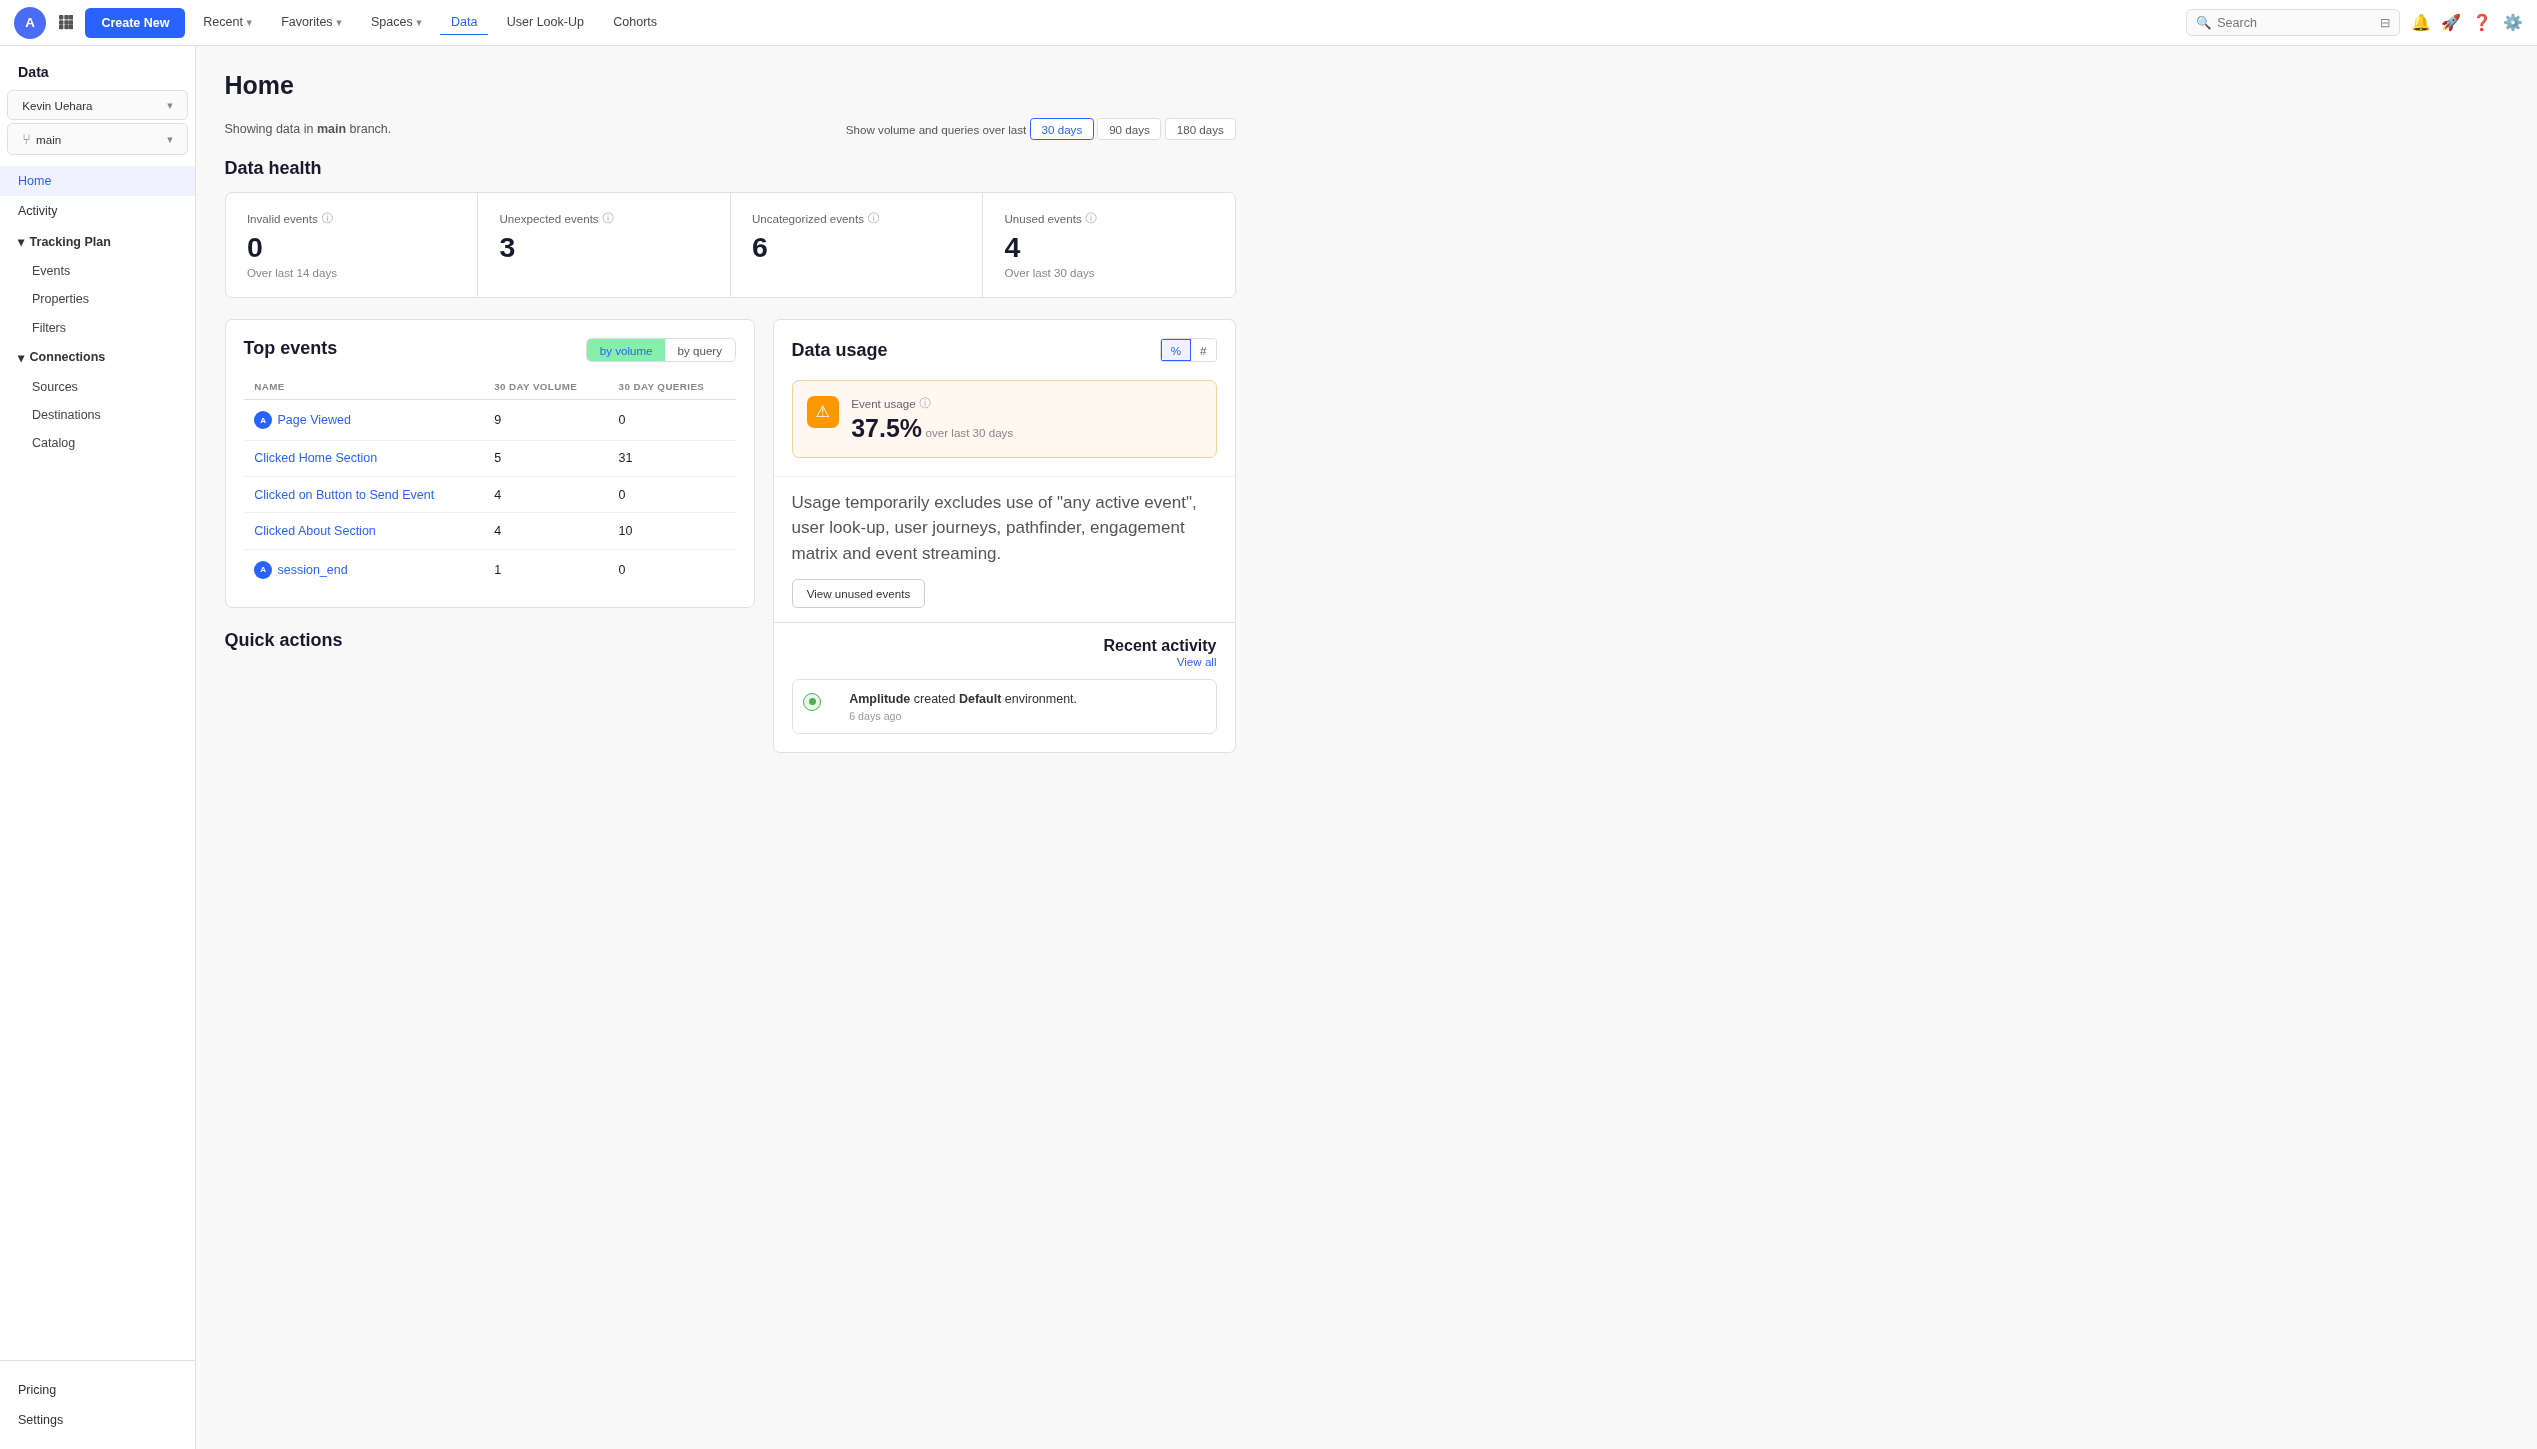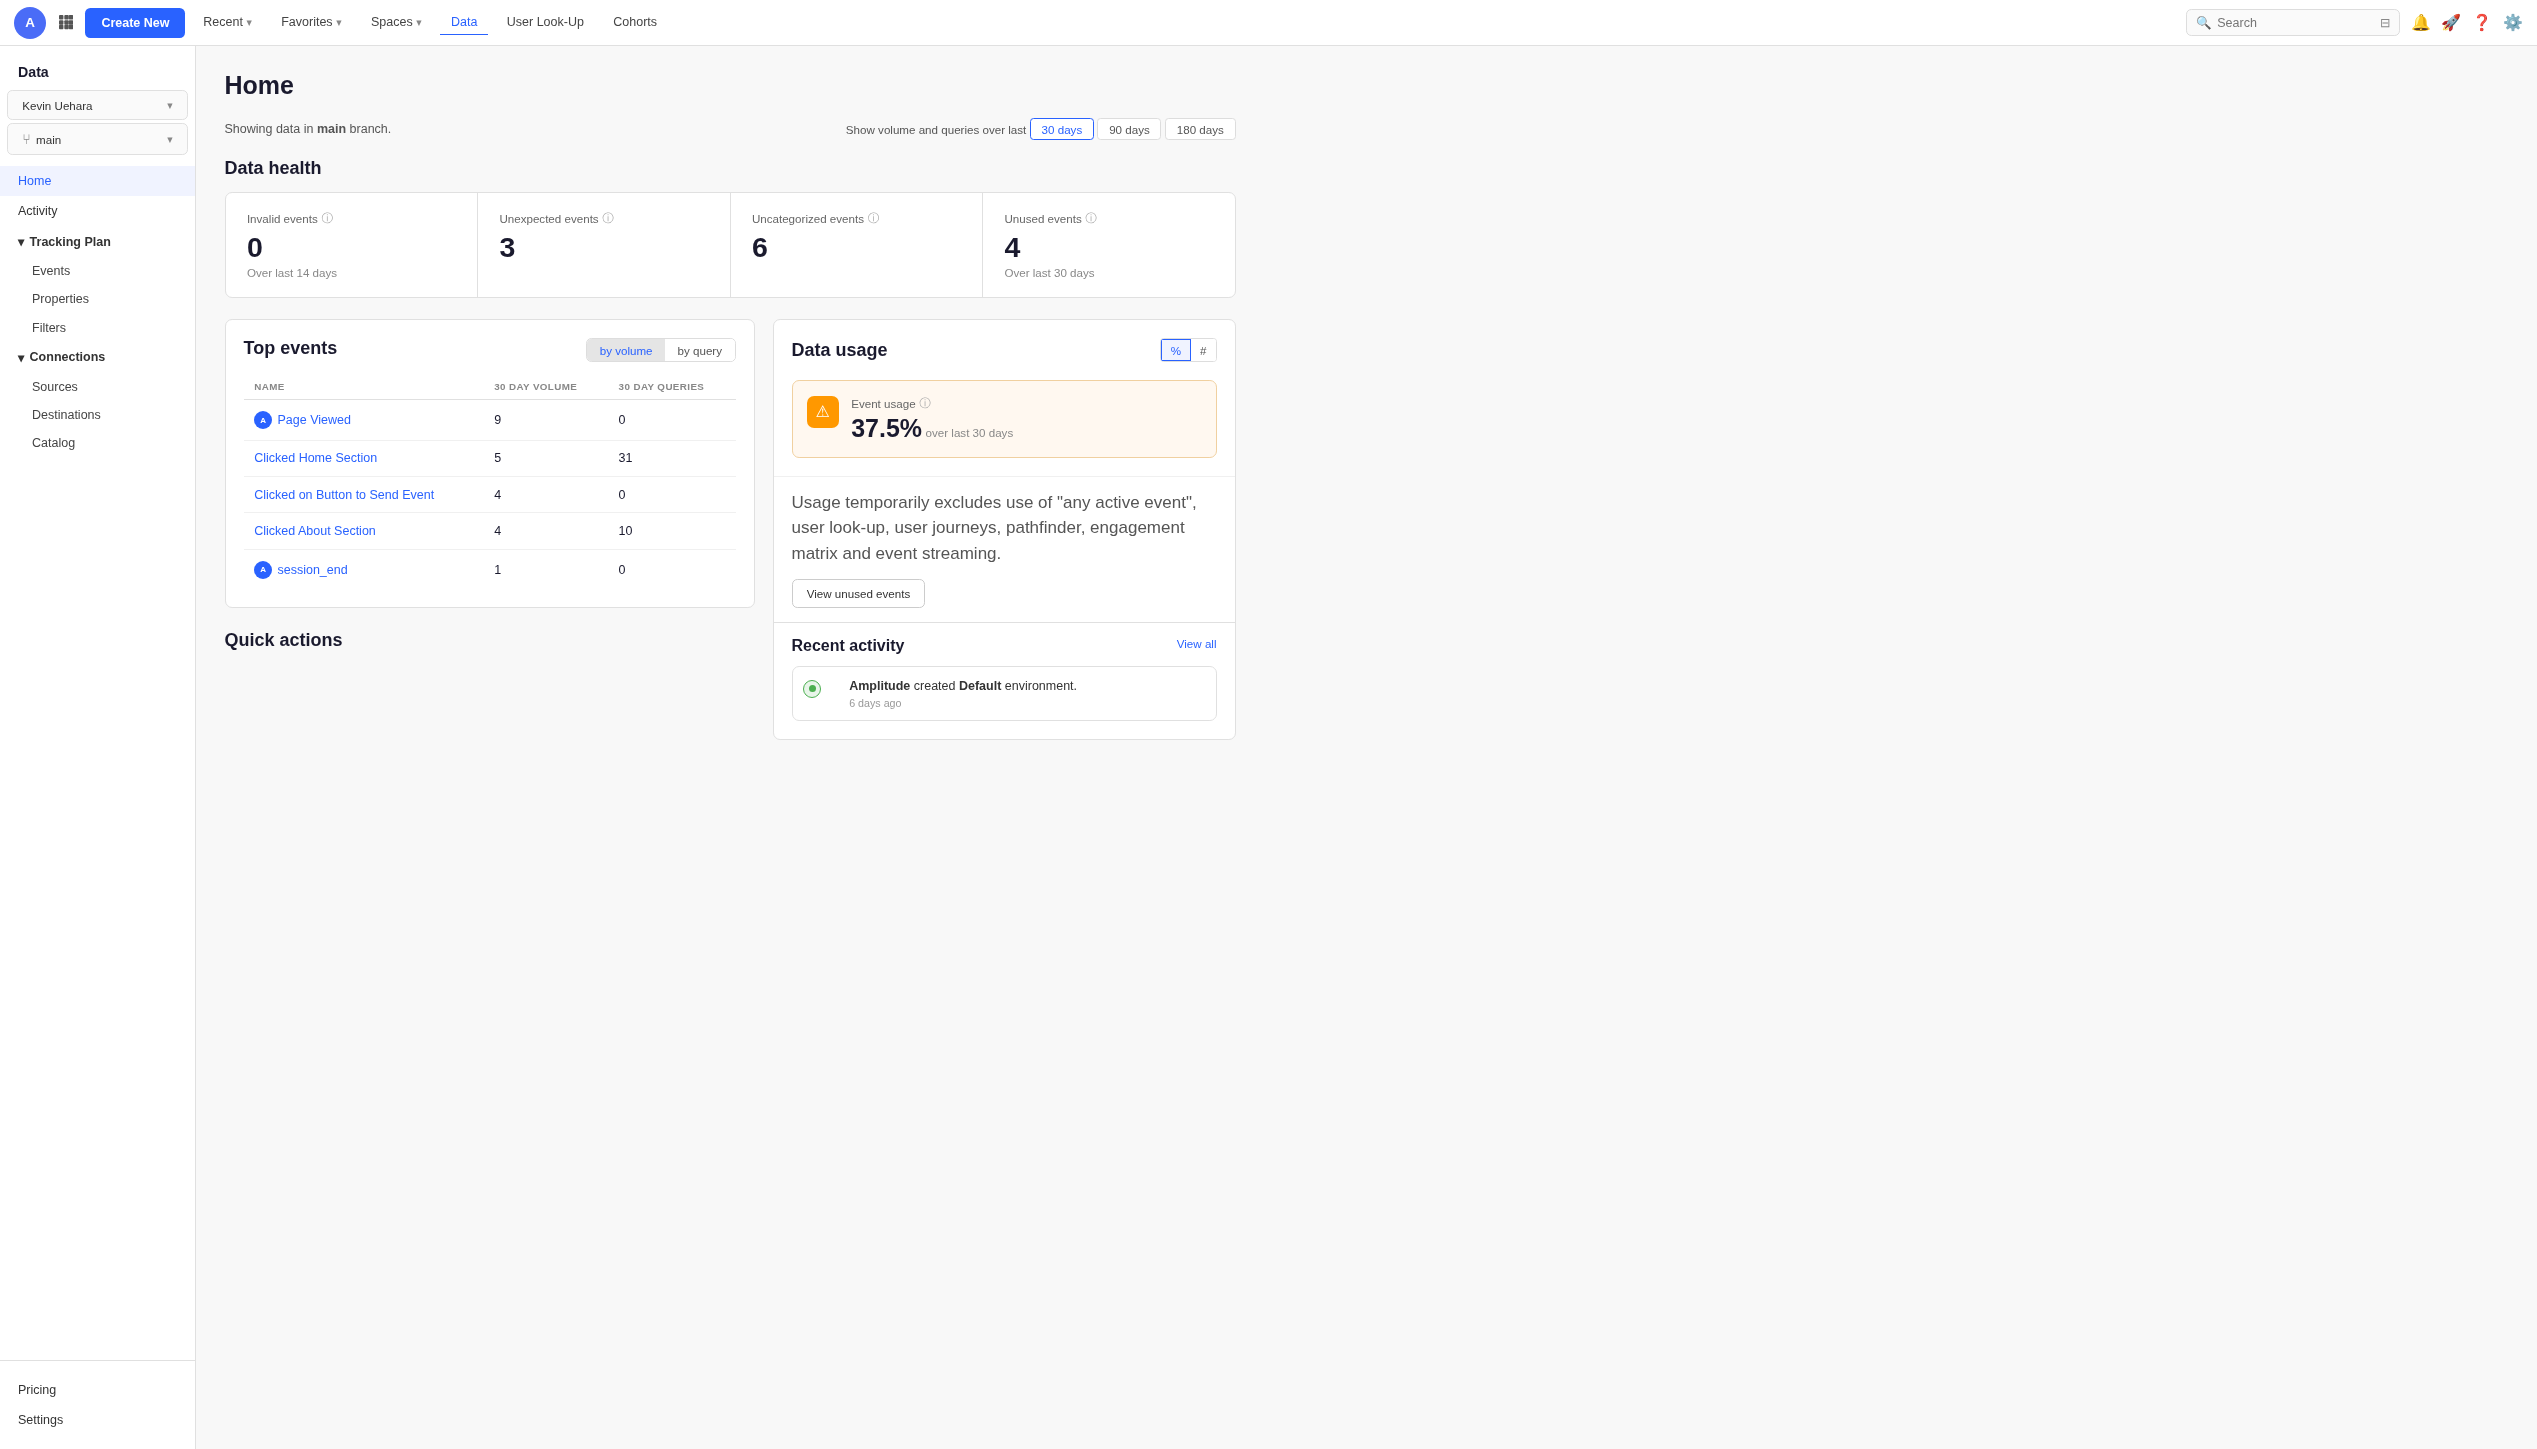--- a/index.html
+++ b/index.html
@@ -110,21 +110,21 @@
     
     .card {
       background: #fff; border-radius: 7.1px; border: 0.9px solid #e0e0e0;
       padding: 18px;
     }
     .card-header { display: flex; justify-content: space-between; margin-bottom: 12px; }
     .toggle-group { display: flex; border: 0.9px solid #ddd; border-radius: 5.3px; overflow: hidden; }
     .toggle-btn {
       padding: 4.5px 12.5px; font-size: 11.6px; cursor: pointer; background: #fff; border: none; color: #555;
     }
-    .toggle-btn.active { background: #e5e5e5; color: #2962ff; }
+    .toggle-btn.active { background: #86efac; color: #2962ff; }
 
     .events-table { width: 100%; border-collapse: collapse; }
     .events-table th {
       text-align: left; font-size: 9.8px; font-weight: 600; color: #888;
       border-bottom: 0.9px solid #e0e0e0; padding: 7.1px 10.7px; text-transform: uppercase; letter-spacing: 0.4px;
     }
     .events-table td { padding: 10.7px; border-bottom: 0.9px solid #f0f0f0; font-size: 12.5px; }
     .events-table tr:last-child td { border-bottom: none; }
     .event-link { color: #2962ff; cursor: pointer; display: flex; align-items: center; gap: 5.3px; }
     .event-icon {
@@ -158,21 +158,21 @@
 
     .usage-note { font-size: 17px; color: #555; padding: 12.5px 18px; border-top: 0.9px solid #f0f0f0; line-height: 1.5; }
     .view-unused-btn {
       display: inline-block; margin: 0 18px 14.2px; padding: 7.1px 14.2px;
       border: 0.9px solid #ccc; border-radius: 5.3px; font-size: 11.6px; cursor: pointer;
       background: #fff; color: #333;
     }
 
     
     .recent-activity-section { padding: 0 18px 18px; border-top: 0.9px solid #e0e0e0; }
-    .recent-header { display: flex; align-items: flex-start; justify-content: space-between; padding: 14.2px 0 10.7px; }
+    .recent-header { display: flex; align-items: flex-end; justify-content: space-between; padding: 14.2px 0 10.7px; flex-direction: column; }
     .recent-title { font-size: 16px; font-weight: 700; color: #1a1a2e; }
     .view-all-link { font-size: 11.6px; color: #2962ff; cursor: pointer; }
 
     .activity-item {
       display: flex; align-items: flex-start; gap: 28px;
       padding: 10.7px; border: 0.9px solid #e0e0e0; border-radius: 7.1px;
     }
     .activity-dot {
       width: 18px; height: 18px; border-radius: 50%; background: #e8f5e9;
       border: 1.8px solid #4caf50; display: flex; align-items: center; justify-content: center;

